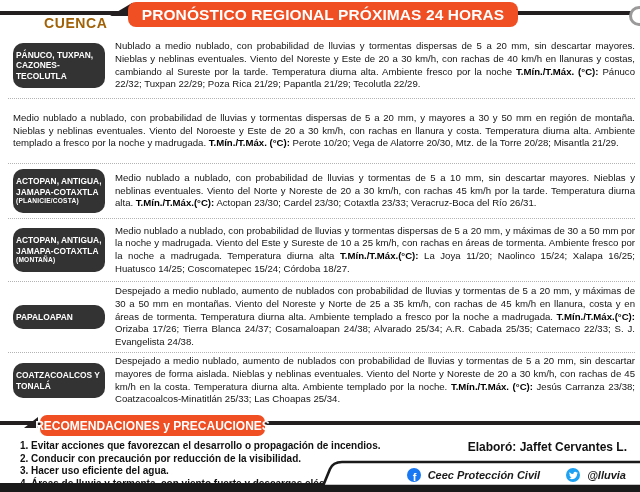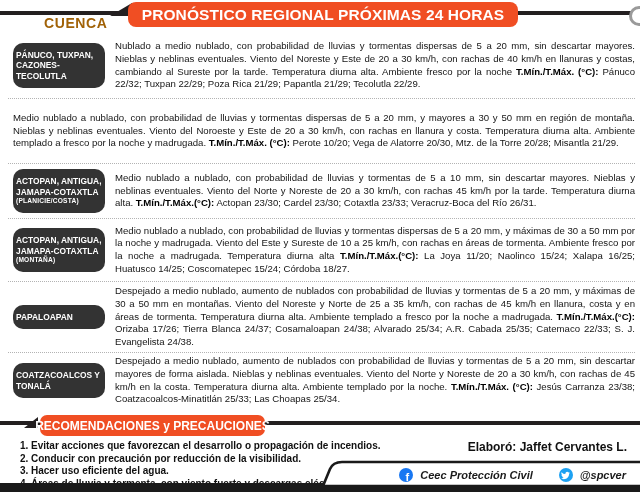--- a/index.html
+++ b/index.html
@@ -180,16 +180,16 @@
     <span class="icon-circle fb">
         <span class="fb-f">f</span>
       </span>
     <span class="social-text">Ceec Protección Civil</span>
     <span class="tw-gap"></span>
     <span class="icon-circle tw">
       <svg viewBox="0 0 24 24">
           <path d="M23.95 4.57a10 10 0 01-2.82.77 4.96 4.96 0 002.16-2.72c-.95.56-2 .96-3.12 1.19a4.92 4.92 0 00-8.39 4.48A13.94 13.94 0 011.64 3.16a4.92 4.92 0 001.52 6.57 4.9 4.9 0 01-2.23-.61v.06a4.92 4.92 0 003.95 4.83 4.99 4.99 0 01-2.21.08 4.94 4.94 0 004.6 3.42A9.87 9.87 0 010 19.54a13.94 13.94 0 007.55 2.21c9.05 0 14-7.5 14-13.99 0-.21 0-.42-.02-.63a9.99 9.99 0 002.42-2.56z"></path>
         </svg>
     </span>
-    <span class="social-text">@spcver</span>
+    <span class="social-text">@lluvia</span>
   </div>
 
 </div>
 
 </body></html>

